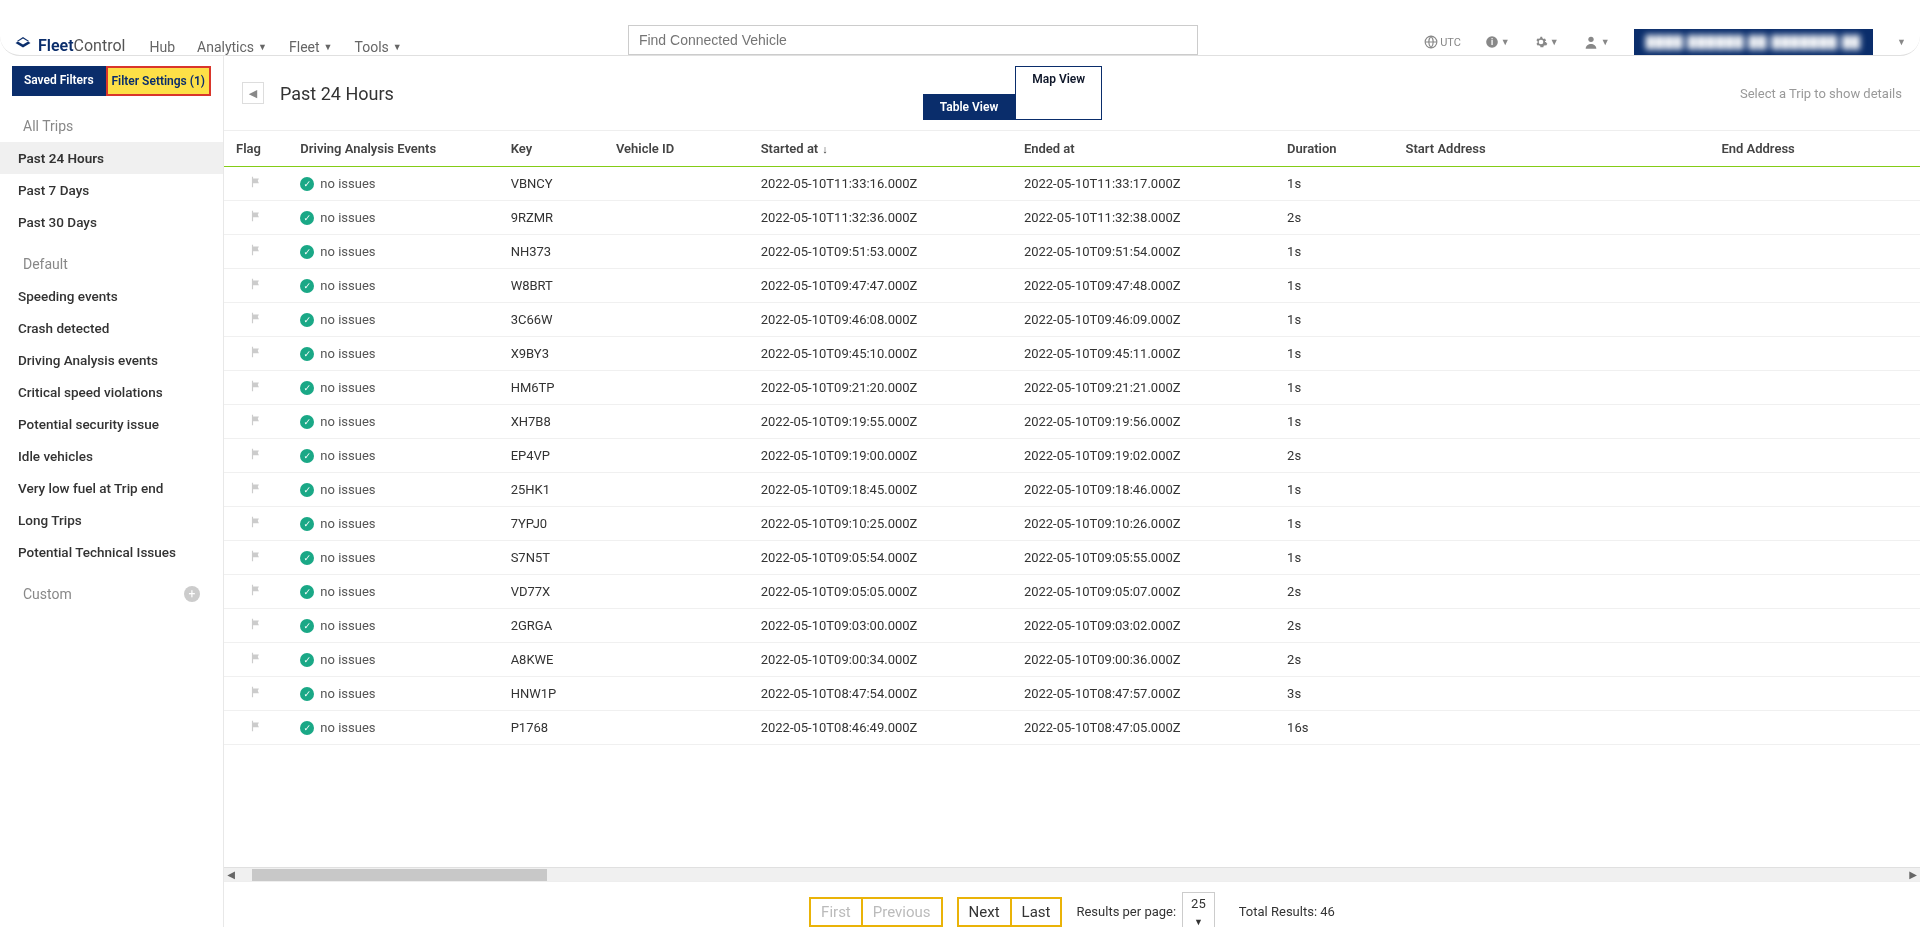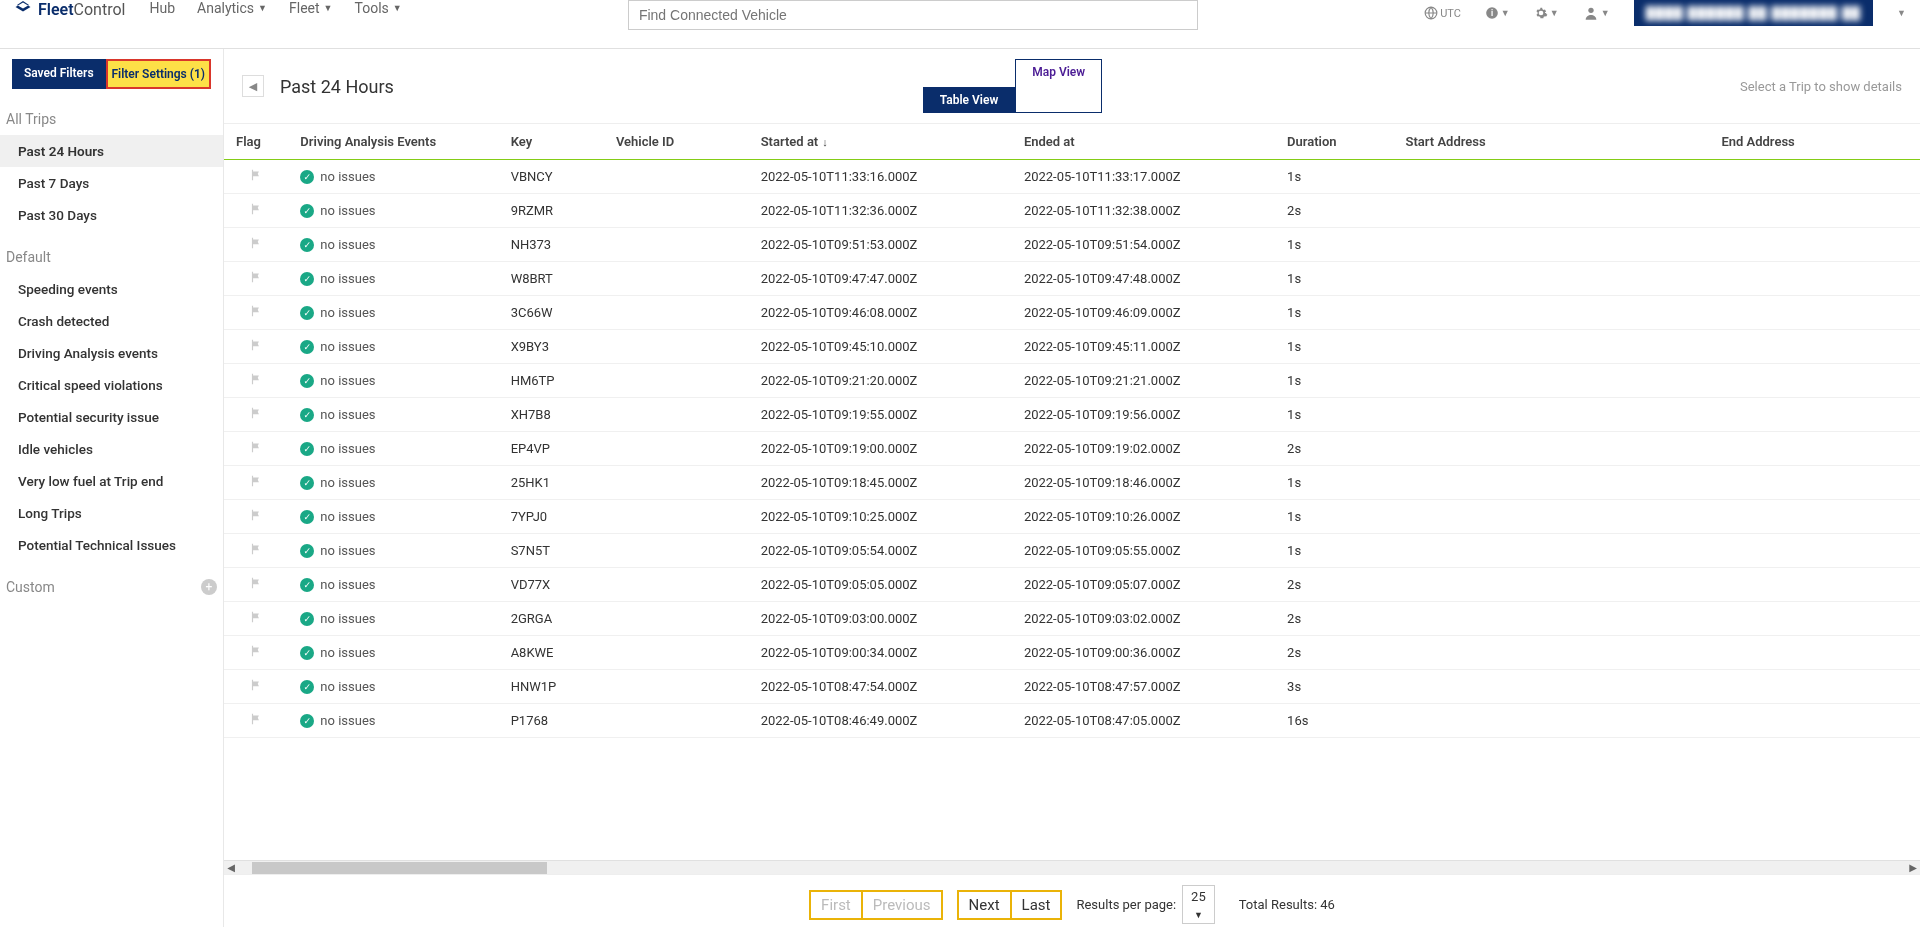--- a/index.html
+++ b/index.html
@@ -1,45 +1,45 @@
 <!DOCTYPE html>
 <html><head>
 <meta charset="utf-8">
 <style>
 * { box-sizing: border-box; margin: 0; padding: 0; }
 body { font-family: -apple-system, BlinkMacSystemFont, "Segoe UI", Roboto, Arial, sans-serif; font-size: 13px; color: #333; background: #fff; }
-.header { display: flex; align-items: flex-start; height: 49px; border-bottom: 1px solid #e0e0e0; padding: 0 14px; }
+.header { display: flex; align-items: flex-end; height: 56px; border-bottom: 1px solid #e0e0e0; padding: 0 14px; border-radius: 20px; }
 .logo { display: flex; align-items: center; font-size: 16px; font-weight: 600; color: #0a2d6b; margin-right: 24px; }
 .logo svg { margin-right: 6px; }
 .logo .light { font-weight: 400; color: #555; }
 .nav-menu { display: flex; gap: 22px; }
 .nav-item { color: #666; font-size: 14px; cursor: pointer; display: flex; align-items: center; gap: 4px; }
 .search-wrap { flex: 1; display: flex; justify-content: center; }
 .search-input { width: 570px; height: 30px; border: 1px solid #ccc; padding: 0 10px; font-size: 14px; color: #888; background: #fff; }
 .header-right { display: flex; align-items: center; gap: 24px; }
 .header-icon { color: #888; cursor: pointer; display: flex; align-items: center; gap: 2px; font-size: 11px; }
 .account-badge { background: #0a2d6b; color: #fff; padding: 5px 12px; font-size: 12px; display: flex; align-items: center; min-width: 180px; height: 26px; }
 .account-blur { filter: blur(3px); letter-spacing: 1px; }
 .main { display: flex; height: calc(100vh - 42px); }
 .sidebar { width: 224px; border-right: 1px solid #e8e8e8; padding-top: 10px; background: #fff; overflow-y: auto; }
 .filter-tabs { display: flex; margin: 0 12px 14px 12px; }
 .filter-tab { flex: 1; text-align: center; padding: 6px 4px; font-size: 12px; font-weight: 600; border: 1px solid #0a2d6b; cursor: pointer; white-space: nowrap; }
 .filter-tab.active { background: #0a2d6b; color: #fff; }
 .filter-tab.inactive { background: #fde047; color: #0a2d6b; border: 2px solid #d9362b; }
-.side-section-title { font-size: 14px; color: #888; padding: 8px 6px; font-weight: 400; display: flex; align-items: center; justify-content: space-between; }
+.side-section-title { font-size: 14px; color: #888; padding: 8px 23px; font-weight: 400; display: flex; align-items: center; justify-content: space-between; }
 .side-item { padding: 8px 18px; font-size: 13.5px; color: #333; cursor: pointer; font-weight: 500; }
 .side-item.active { background: #f0f0f0; font-weight: 600; }
 .content { flex: 1; display: flex; flex-direction: column; background: #fafafa; position: relative; }
 .content-header { display: flex; align-items: center; padding: 10px 18px; background: #fff; border-bottom: 1px solid #eee; }
 .collapse-btn { width: 22px; height: 22px; border: 1px solid #ddd; background: #fff; display: flex; align-items: center; justify-content: center; cursor: pointer; color: #888; margin-right: 16px; font-size: 11px; }
 .page-title { font-size: 18px; font-weight: 400; color: #333; flex-shrink: 0; }
 .view-toggles { display: flex; margin-left: auto; margin-right: auto; transform: translateX(140px); }
 .view-toggle { padding: 5px 16px; font-size: 12px; font-weight: 600; border: 1px solid #0a2d6b; cursor: pointer; }
 .view-toggle.active { background: #0a2d6b; color: #fff; margin-top: 28px; }
-.view-toggle.inactive { background: #fff; color: #4c1d95; }
+.view-toggle.inactive { background: #fff; color: #0f172a; }
 .hint-text { color: #999; font-size: 13px; margin-left: auto; }
 .table-wrap { flex: 1; overflow: auto; background: #fff; margin: 0; }
 table { width: 100%; border-collapse: collapse; font-size: 13px; }
 th { text-align: left; padding: 10px 12px; font-weight: 600; color: #444; border-bottom: 1px solid #84cc16; background: #fff; position: sticky; top: 0; white-space: nowrap; }
 td { padding: 8px 12px; border-bottom: 1px solid #f0f0f0; color: #333; white-space: nowrap; }
 .flag-cell { color: #ccc; text-align: center; }
 .flag-icon { width: 14px; height: 14px; fill: #ccc; }
 .no-issues { display: flex; align-items: center; gap: 6px; color: #555; }
 .check-circle { width: 14px; height: 14px; background: #1aa886; border-radius: 50%; display: flex; align-items: center; justify-content: center; color: #fff; font-size: 9px; }
 .sort-arrow { font-size: 11px; margin-left: 4px; }

